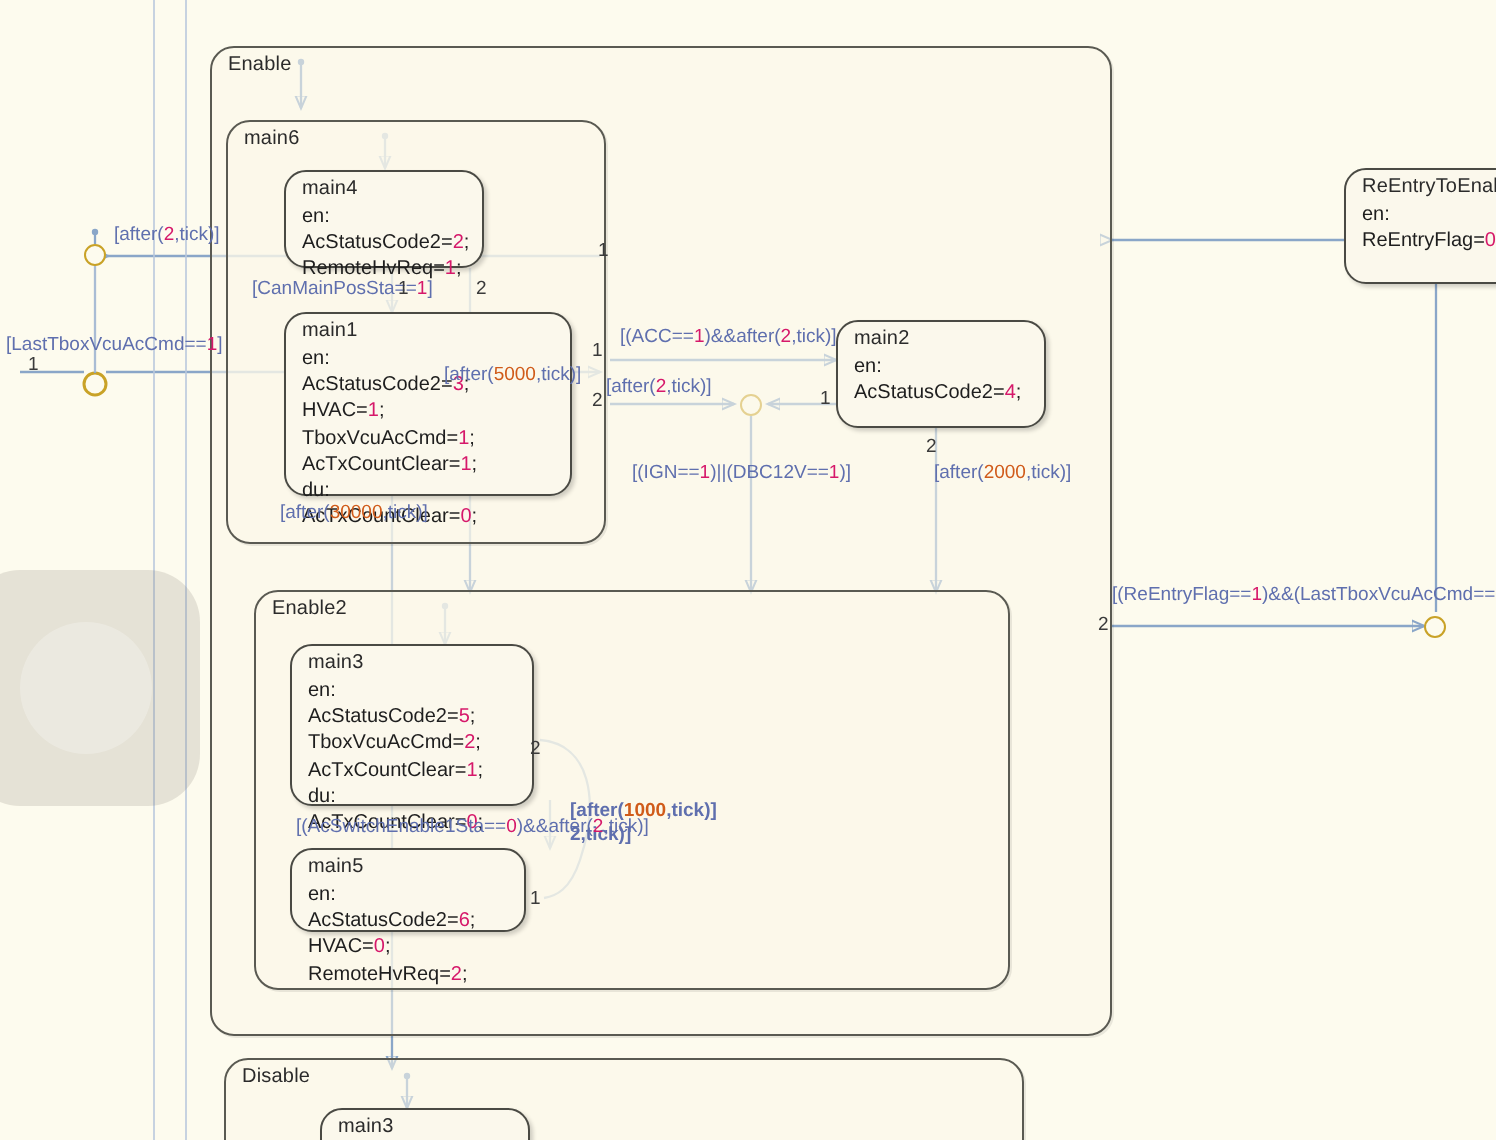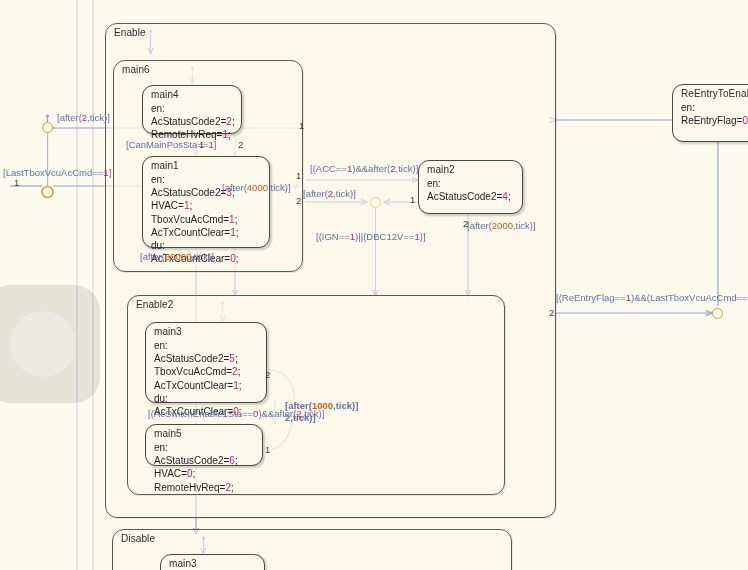--- a/index.html
+++ b/index.html
@@ -178,33 +178,33 @@
 
   <div class="state leaf" style="left:142px;top:85px;width:100px;height:49px;">
     <div class="state-name">main4</div>
     <div class="state-body">
       <div>en:</div>
       <div>AcStatusCode2=<span class="num">2</span>;</div>
       <div>RemoteHvReq=<span class="num">1</span>;</div>
     </div>
   </div>
 
-  <div class="state leaf" style="left:142px;top:156px;width:128px;height:92px;">
+  <div class="state leaf" style="left:142px;top:156px;width:144px;height:92px;">
     <div class="state-name">main1</div>
     <div class="state-body">
       <div>en:</div>
       <div>AcStatusCode2=<span class="num">3</span>;</div>
       <div>HVAC=<span class="num">1</span>;</div>
       <div>TboxVcuAcCmd=<span class="num">1</span>;</div>
       <div>AcTxCountClear=<span class="num">1</span>;</div>
       <div>du:</div>
       <div>AcTxCountClear=<span class="num">0</span>;</div>
     </div>
   </div>
-  <div class="tlabel" style="left:222px;top:182px;">[after(<span class="o">4000</span>,tick)]</div>
+  <div class="tlabel" style="left:222px;top:182px;">[after(<span class="o">5000</span>,tick)]</div>
 
   <div class="state leaf" style="left:418px;top:160px;width:105px;height:54px;">
     <div class="state-name">main2</div>
     <div class="state-body">
       <div>en:</div>
       <div>AcStatusCode2=<span class="num">4</span>;</div>
     </div>
   </div>
 
   <div class="state super" style="left:127px;top:295px;width:378px;height:200px;">
@@ -255,21 +255,21 @@
   <div class="tlabel" style="left:110px;top:139px;margin-left:16px;">[CanMainPosSta==<span class="n">1</span>]</div>
 
   <div class="tlabel" style="left:140px;top:251px;">[after(<span class="o">30000</span>,tick)]</div>
 
   <div class="tlabel" style="left:310px;top:163px;">[(ACC==<span class="n">1</span>)&amp;&amp;after(<span class="n">2</span>,tick)]</div>
 
   <div class="tlabel" style="left:303px;top:188px;">[after(<span class="n">2</span>,tick)]</div>
 
   <div class="tlabel" style="left:316px;top:231px;">[(IGN==<span class="n">1</span>)||(DBC12V==<span class="n">1</span>)]</div>
 
-  <div class="tlabel" style="left:439px;top:220px;padding-left:28px;">[after(<span class="o">2000</span>,tick)]</div>
+  <div class="tlabel" style="left:439px;top:231px;padding-left:28px;">[after(<span class="o">2000</span>,tick)]</div>
 
   <div class="tlabel" style="left:285px;top:400px;line-height:11.5px;font-weight:bold;">[after(<span class="o">1000</span>,tick)]<br>2,tick)]</div>
 
   <div class="tlabel" style="left:148px;top:408px;">[(AcSwitchEnable1Sta==<span class="n">0</span>)&amp;&amp;after(<span class="n">2</span>,tick)]</div>
 
   <div class="tlabel" style="left:556px;top:292px;">[(ReEntryFlag==<span class="n">1</span>)&amp;&amp;(LastTboxVcuAcCmd==<span class="n">1</span>)]</div>
 
   <div class="tnum" style="left:199px;top:139px;">1</div>
   <div class="tnum" style="left:238px;top:139px;">2</div>
   <div class="tnum" style="left:296px;top:170px;">1</div>

